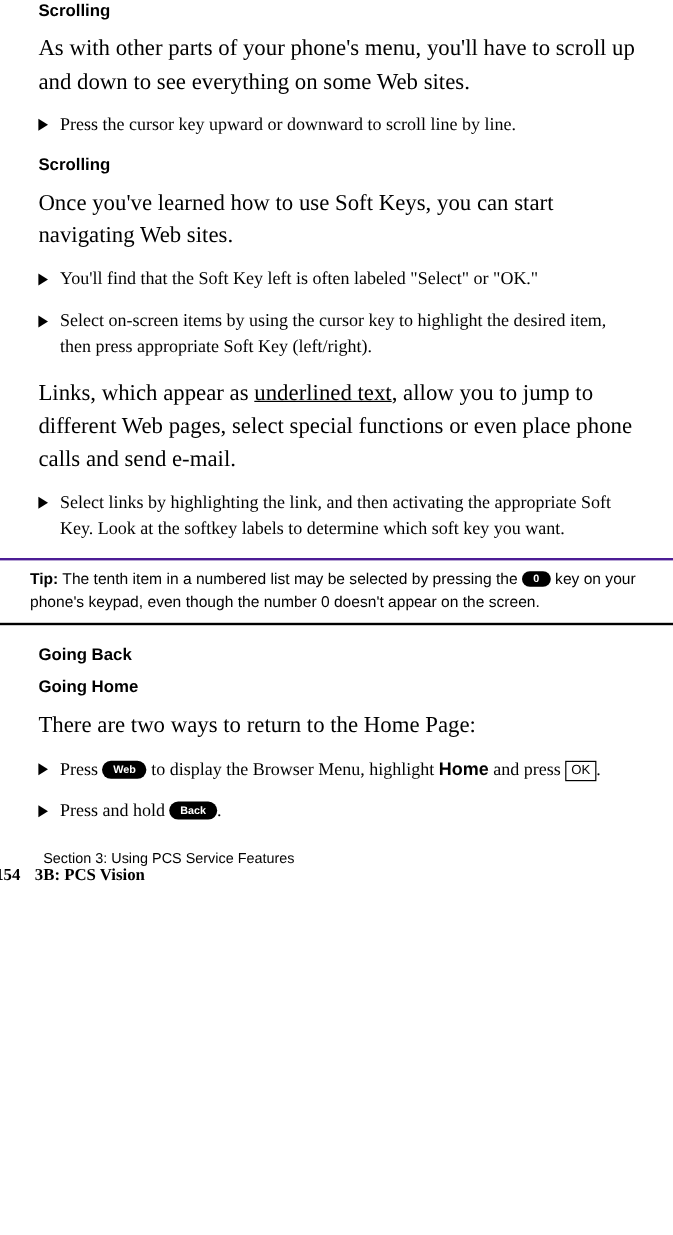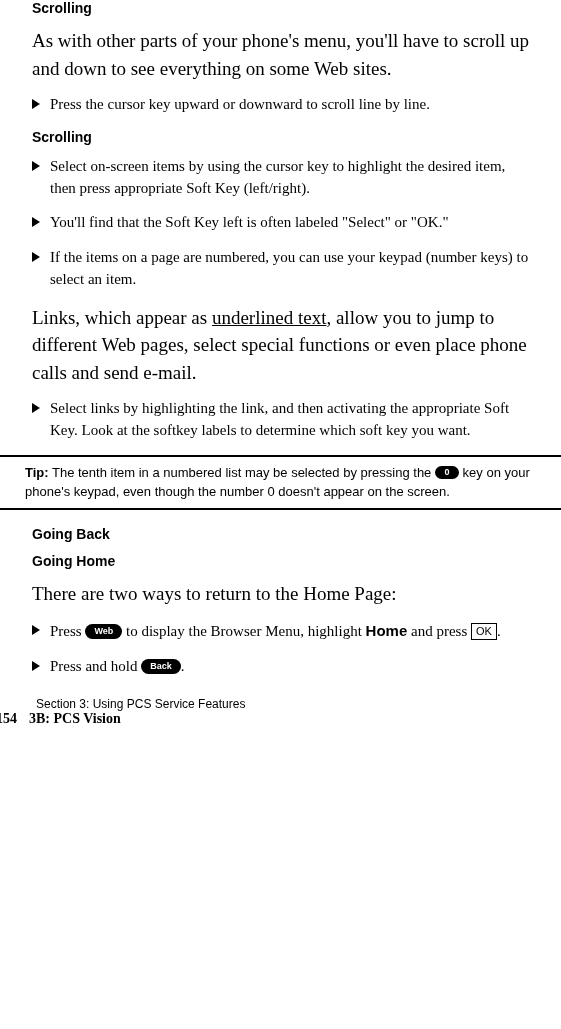--- a/index.html
+++ b/index.html
@@ -43,21 +43,21 @@
       left: 0;
       top: 5px;
       width: 0;
       height: 0;
       border-left: 8px solid #000;
       border-top: 5px solid transparent;
       border-bottom: 5px solid transparent;
     }
     .underlined { text-decoration: underline; }
     .tip-box {
-      border-top: 2px solid #000000;
+      border-top: 2px solid #4c1d95;
       border-bottom: 2px solid #000;
       padding: 7px 30px 7px 25px;
       margin: 8px 0 16px 0;
       font-family: Arial, Helvetica, sans-serif;
       font-size: 13px;
       line-height: 1.45;
     }
     .tip-box .tip-label { font-weight: bold; }
     .key-pill {
       display: inline-block;
@@ -111,24 +111,24 @@
 <body>
 
 <div class="content">
   <h3 class="subhead">Scrolling</h3>
   <p class="body-text">As with other parts of your phone's menu, you'll have to scroll up and down to see everything on some Web sites.</p>
   <ul class="bullet-list">
     <li>Press the cursor key upward or downward to scroll line by line.</li>
   </ul>
 
   <h3 class="subhead">Scrolling</h3>
+  <p class="body-text">Once you've learned how to use Soft Keys, you can start navigating Web sites.</p>
   <ul class="bullet-list">
+    <li>You'll find that the Soft Key left is often labeled "Select" or "OK."</li>
     <li>Select on-screen items by using the cursor key to highlight the desired item, then press appropriate Soft Key (left/right).</li>
-    <li>You'll find that the Soft Key left is often labeled "Select" or "OK."</li>
-    <li>If the items on a page are numbered, you can use your keypad (number keys) to select an item.</li>
   </ul>
   <p class="body-text">
     <span>Links, which appear as </span><span class="underlined">underlined text</span><span>, allow you to jump to different Web pages, select special functions or even place phone calls and send e-mail.</span>
   </p>
   <ul class="bullet-list">
     <li>Select links by highlighting the link, and then activating the appropriate Soft Key. Look at the softkey labels to determine which soft key you want.</li>
   </ul>
 </div>
 
 <div class="tip-box">

